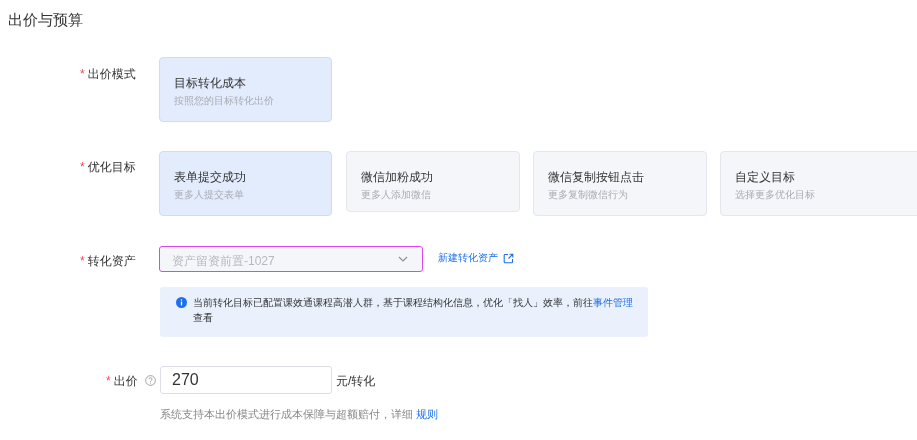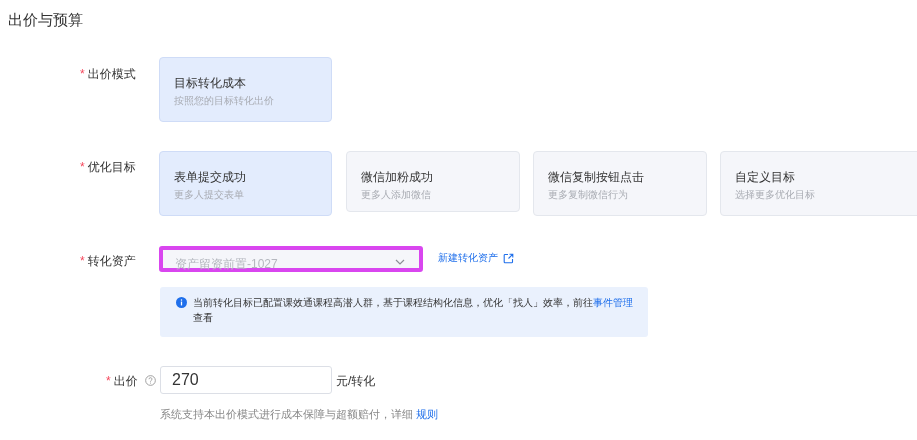--- a/index.html
+++ b/index.html
@@ -34,21 +34,21 @@
     .card .c-title {
       font-size: 12px; color: #333;
       position: absolute; left: 14px; top: 17px; white-space: nowrap;
     }
     .card .c-sub {
       font-size: 10px; color: #a8abb2;
       position: absolute; left: 14px; top: 36px; white-space: nowrap;
     }
     .select-box {
       position: absolute; left: 159px; top: 246px; width: 264px; height: 26px;
-      background: #f5f6fa; border: 4px solid #d946ef; border-radius: 3px;
+      background: #f5f6fa; border: 1px solid #d946ef; border-radius: 3px;
     }
     .select-box .val {
       position: absolute; left: 12px; top: 6px; font-size: 12px; color: #b5b8bf;
     }
     .select-box .chev {
       position: absolute; right: 12px; top: 5px; width: 14px; height: 14px;
     }
     .link {
       color: #1f6feb; cursor: pointer;
     }

